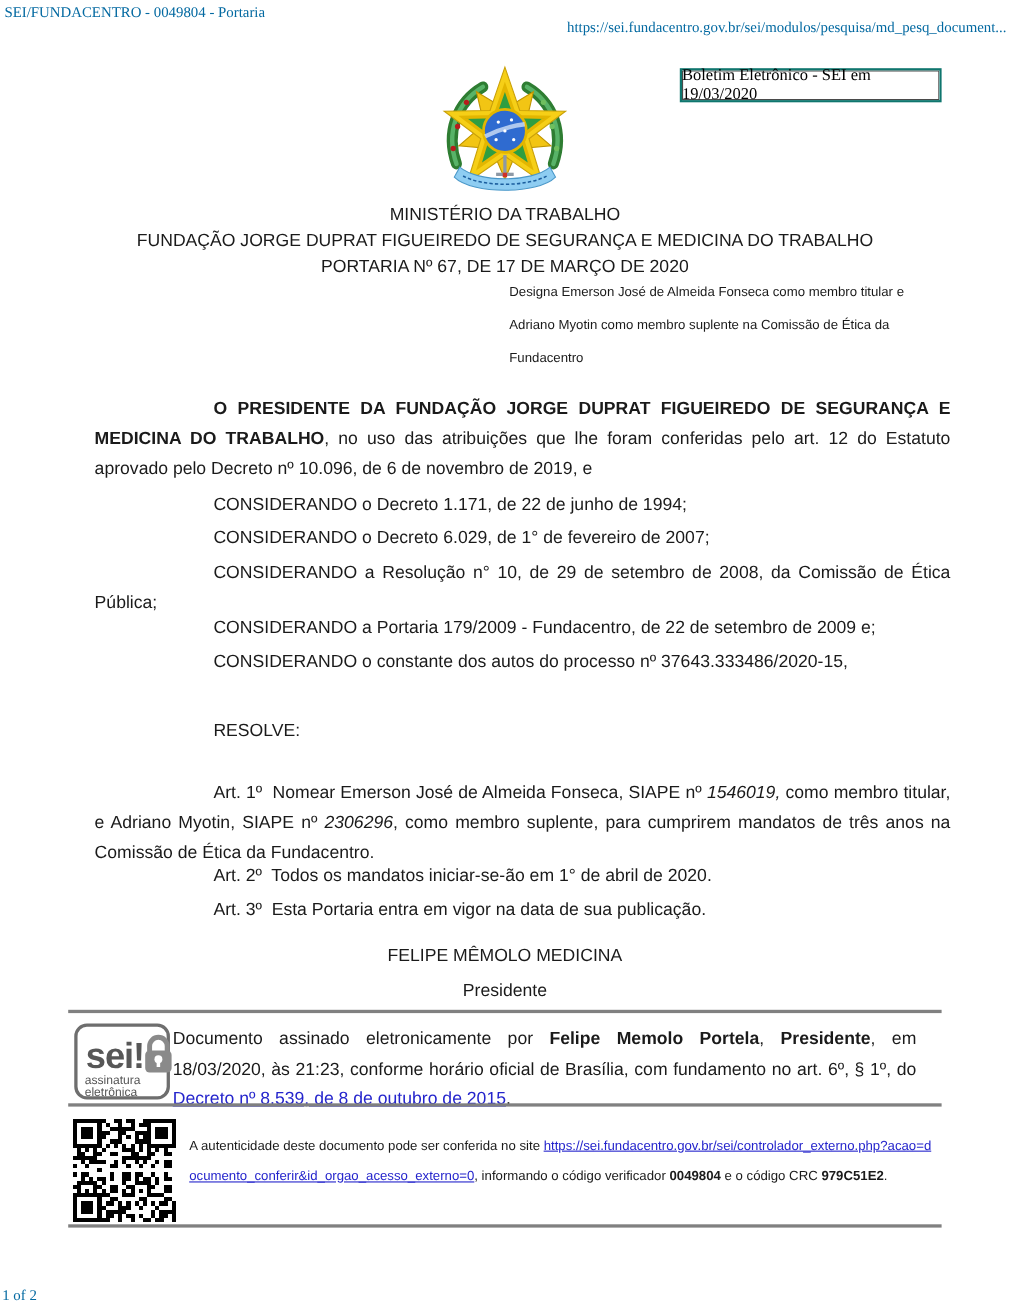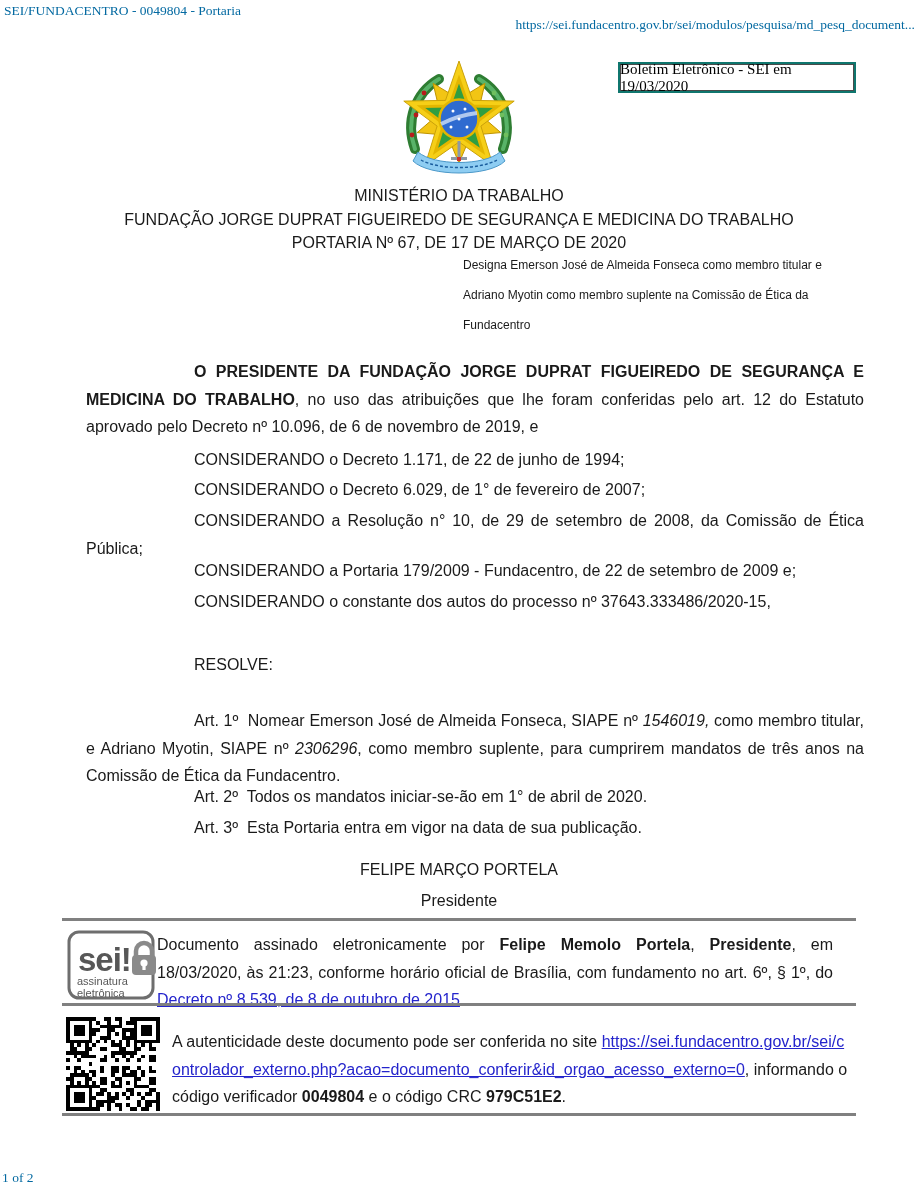--- a/index.html
+++ b/index.html
@@ -18,21 +18,21 @@
   .heading{position:absolute;left:0;top:184px;width:100%;text-align:center;
            font-size:16px;line-height:23.5px;color:#1a1a1a;}
   .ementa{position:absolute;left:463px;top:250px;width:378px;font-size:12px;line-height:30px;text-align:left;}
   .bp{position:absolute;left:70px;width:778px;margin:16px;font-size:16px;line-height:27.5px;
       text-align:justify;text-indent:108px;}
   .sig{position:absolute;left:0;width:100%;text-align:center;font-size:16px;}
   .rule{position:absolute;left:62px;width:794px;height:3px;background:#808080;}
   .sei-logo{position:absolute;left:66px;top:929px;width:102px;height:75px;}
   .sei-text{position:absolute;left:157px;top:931px;width:676px;font-size:16px;line-height:27.5px;text-align:justify;}
   .qr{position:absolute;left:66px;top:1017px;width:94px;height:94px;shape-rendering:crispEdges;}
-  .ver-text{position:absolute;left:172px;top:1028px;width:678px;font-size:16px;line-height:27.5px;text-align:left;}
+  .ver-text{position:absolute;left:172px;top:1028px;width:678px;font-size:12px;line-height:27.5px;text-align:left;}
   a.doclink{color:#2424cc;text-decoration:underline;}
   a.break{word-break:break-all;}
   b{font-weight:bold;} i{font-style:italic;}
 </style>
 </head>
 <body>
 
 <div class="page">
 
   <div class="chrome hdr-left">SEI/FUNDACENTRO - 0049804 - Portaria</div>
@@ -94,21 +94,21 @@
   <p class="bp" style="top:541px">CONSIDERANDO a Portaria 179/2009 - Fundacentro, de 22 de setembro de 2009 e;</p>
   <p class="bp" style="top:572px">CONSIDERANDO o constante dos autos do processo nº 37643.333486/2020-15,</p>
 
   <p class="bp" style="top:635px">RESOLVE:</p>
 
   <p class="bp" style="top:691px"><span>Art. 1º&nbsp; Nomear Emerson José de Almeida Fonseca, SIAPE nº </span><i>1546019,</i><span> como membro titular, e Adriano Myotin, SIAPE nº </span><i>2306296</i><span>, como membro suplente, para cumprirem mandatos de três anos na Comissão de Ética da Fundacentro.</span></p>
 
   <p class="bp" style="top:767px">Art. 2º&nbsp; Todos os mandatos iniciar-se-ão em 1° de abril de 2020.</p>
   <p class="bp" style="top:798px">Art. 3º&nbsp; Esta Portaria entra em vigor na data de sua publicação.</p>
 
-  <div class="sig" style="top:861px">FELIPE MARÇO PORTELA</div>
+  <div class="sig" style="top:861px">FELIPE MÊMOLO MEDICINA</div>
   <div class="sig" style="top:892px">Presidente</div>
 
   <div class="rule" style="top:918px"></div>
 
   <svg class="sei-logo" viewBox="0 0 102 75" aria-hidden="true">
     <rect x="3" y="3" width="84" height="66" rx="10" fill="#ffffff" stroke="#6e6e6e" stroke-width="3"></rect>
     <text x="12" y="42" font-family="Liberation Sans, sans-serif" font-size="33" font-weight="bold" fill="#575757" letter-spacing="-1">sei!</text>
     <text x="11" y="56" font-family="Liberation Sans, sans-serif" font-size="11" fill="#575757">assinatura</text>
     <text x="11" y="67.5" font-family="Liberation Sans, sans-serif" font-size="11" fill="#575757">eletrônica</text>
     <g>

